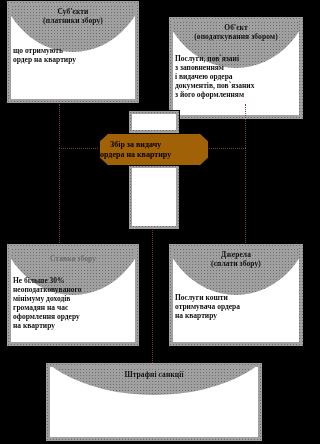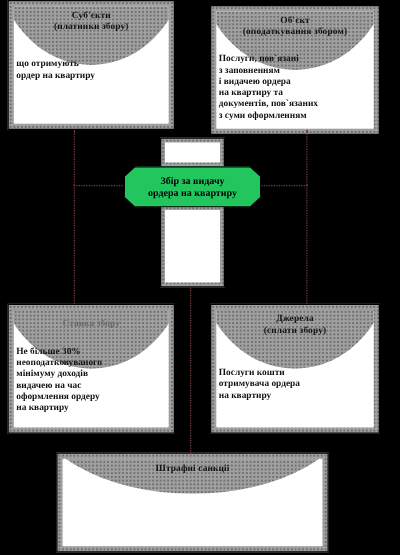--- a/index.html
+++ b/index.html
@@ -69,25 +69,24 @@
     line-height: 9px;
     font-weight: bold;
     color: #111111;
     z-index: 3;
   }
 
   
   .octagon {
     position: absolute;
     box-sizing: border-box;
-    background: #22c55e;
+    background: #a16207;
     border: 1px solid #000000;
     display: flex;
     align-items: center;
-    justify-content: center;
     text-align: center;
     font-size: 8px;
     line-height: 10px;
     font-weight: bold;
     color: #000000;
     clip-path: polygon(9% 0%, 91% 0%, 100% 28%, 100% 72%,
                        91% 100%, 9% 100%, 0% 72%, 0% 28%);
     z-index: 6;
   }
 
@@ -145,34 +144,33 @@
       <div>Суб'єкти</div>
       <div>(платники збору)</div>
     </div>
     <div class="card-body" style="top:41px;">
       <div>що отримують</div>
       <div>ордер на квартиру</div>
     </div>
   </div>
 </div>
 
-<div class="card" style="left:168px; top:4px; width:136px; height:104px;">
+<div class="card" style="left:168px; top:16px; width:136px; height:104px;">
   <div class="card-inner">
     <div class="card-arc"></div>
     <div class="card-title">
       <div>Об'єкт</div>
       <div>(оподаткування  збором)</div>
     </div>
     <div class="card-body" style="top:33px;">
       <div>Послуги, пов`язані</div>
       <div>з заповненням</div>
       <div>і видачею ордера</div>
-      <div>на квартиру та</div>
       <div>документів, пов`язаних</div>
-      <div>з суми оформленням</div>
+      <div>з його оформленням</div>
     </div>
   </div>
 </div>
 
 <div class="connector-plate" style="left:128px; top:110px; width:52px; height:24px;">
   <span></span>
 </div>
 
 <div class="octagon" style="left:99px; top:133px; width:110px; height:33px;">
   <div>
@@ -188,21 +186,21 @@
 <div class="card" style="left:6px; top:243px; width:134px; height:104px;">
   <div class="card-inner">
     <div class="card-arc"></div>
     <div class="card-title dim" style="top:6px;">
       <div>Ставка збору</div>
     </div>
     <div class="card-body" style="top:28px;">
       <div>Не більше 30%</div>
       <div>неоподатковуваного</div>
       <div>мінімуму доходів</div>
-      <div>видачею на час</div>
+      <div>громадян на час</div>
       <div>оформлення ордеру</div>
       <div>на квартиру</div>
     </div>
   </div>
 </div>
 
 <div class="card" style="left:168px; top:243px; width:136px; height:104px;">
   <div class="card-inner">
     <div class="card-arc"></div>
     <div class="card-title">

